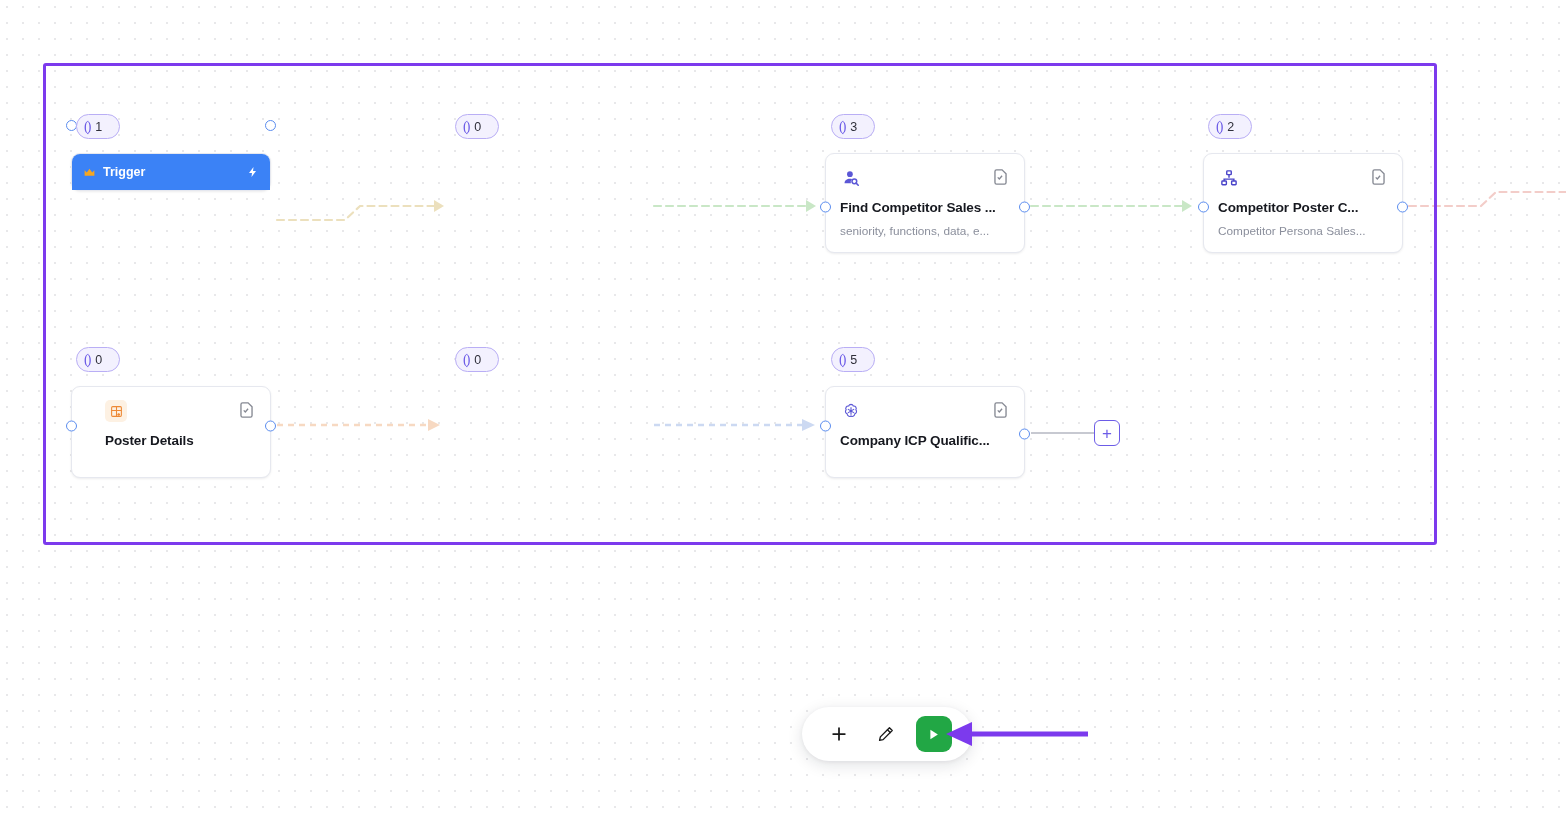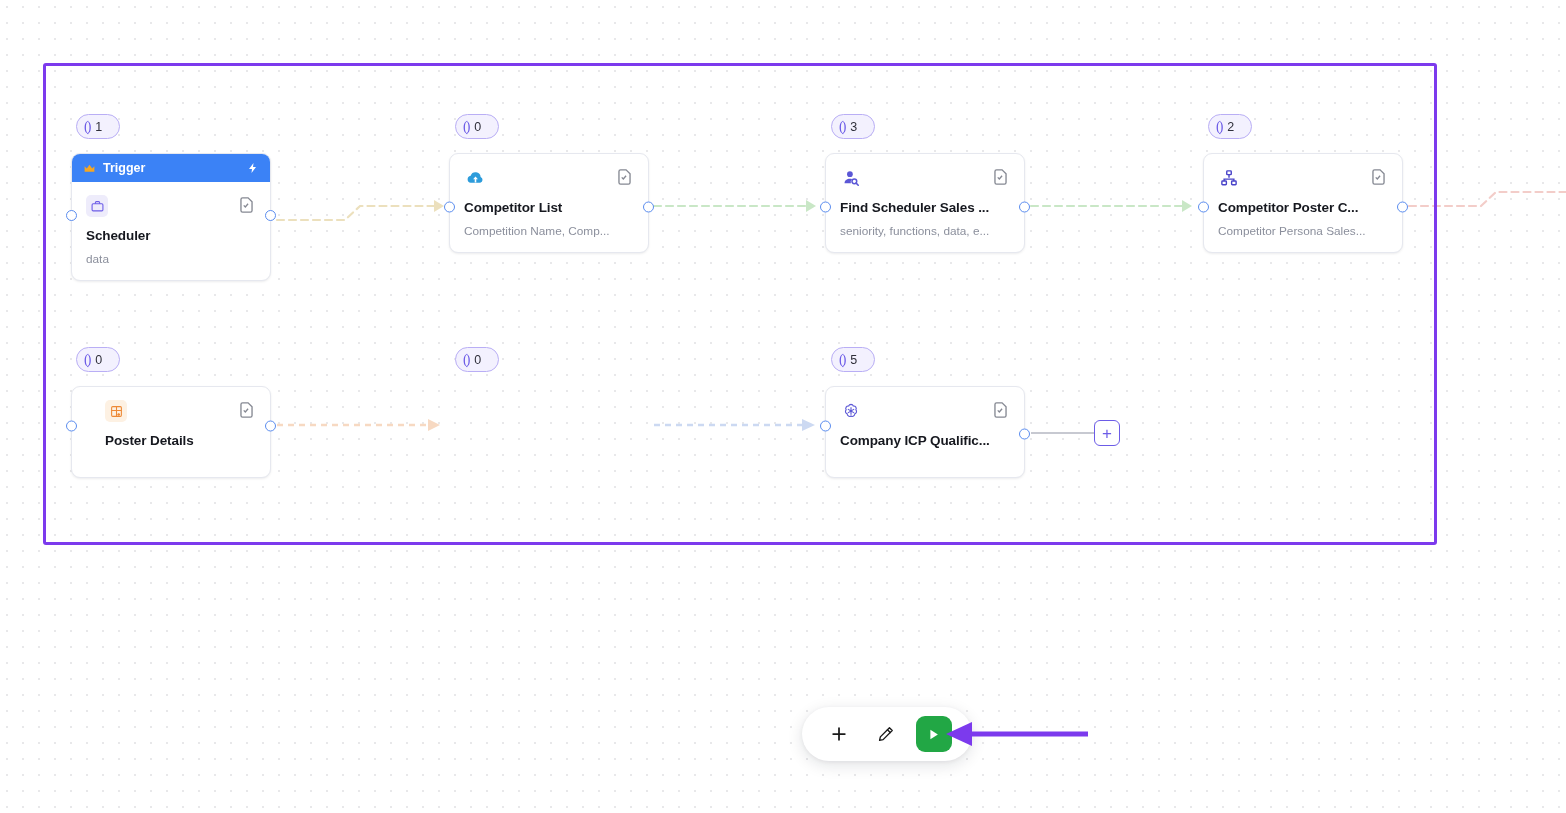--- a/index.html
+++ b/index.html
@@ -78,21 +78,21 @@
     border: 1px solid #e6e8ef;
     border-radius: 9px;
     box-shadow: 0 1px 3px rgba(16,24,40,0.05), 0 1px 2px rgba(16,24,40,0.03);
     z-index: 5;
     overflow: visible;
   }
   .node-body { padding: 13px 14px 14px 14px; position: relative; }
 
   
   .trigger-head {
-    height: 28px;
+    height: 36px;
     background: #3b82f6;
     border-radius: 8px 8px 0 0;
     display: flex;
     align-items: center;
     padding: 0 11px;
     gap: 7px;
   }
   .trigger-head .t-label {
     color: #ffffff;
     font-size: 12.5px;
@@ -243,66 +243,29 @@
   <div class="node" style="left:71px; top:153px;">
     <div class="trigger-head">
       <svg width="13" height="13" viewBox="0 0 24 24" fill="#f5a623">
         <path d="M3 8l4 4 5-7 5 7 4-4v10H3V8z"></path>
       </svg>
       <span class="t-label">Trigger</span>
       <svg width="12" height="14" viewBox="0 0 24 24" fill="#ffffff">
         <path d="M13 2L4 14h6l-1 8 9-12h-6l1-8z"></path>
       </svg>
     </div>
-    <div class="node-body">
-      <div class="row-top">
-        <div class="icon-tile tile-lav">
-          <svg width="13" height="13" viewBox="0 0 24 24" fill="none" stroke="#6c5ce7" stroke-width="2">
-            <rect x="2" y="7" width="20" height="13" rx="2"></rect>
-            <path d="M8 7V5a2 2 0 0 1 2-2h4a2 2 0 0 1 2 2v2"></path>
-          </svg>
-        </div>
-        <svg class="doc-icon" viewBox="0 0 24 24" fill="none" stroke="#6b6f7b" stroke-width="1.7">
-          <path d="M14 3H7a2 2 0 0 0-2 2v14a2 2 0 0 0 2 2h10a2 2 0 0 0 2-2V8l-5-5z"></path>
-          <path d="M8.5 12.5l2 2 3.5-4"></path>
-        </svg>
-      </div>
-      <div class="node-title">Scheduler</div>
-      <div class="node-sub">data</div>
-    </div>
     <div class="port left sch" style="bottom:59px;"></div>
     <div class="port right sch" style="bottom:59px;"></div>
   </div>
 
   <div class="badge" style="left:455px; top:114px;">
     <span class="brace">()</span>
     <span class="count">0</span>
   </div>
 
-  <div class="node" style="left:449px; top:153px;">
-    <div class="node-body">
-      <div class="row-top">
-        <div class="icon-tile tile-plain">
-          <svg width="19" height="19" viewBox="0 0 24 24" fill="#2d9cdb">
-            <path d="M18.5 10a6.5 6.5 0 0 0-12.6-1.6A4.6 4.6 0 0 0 6 17.5h12a4 4 0 0 0 .5-7.5z"></path>
-            <path d="M12 9.5l3 3.5h-6l3-3.5z" fill="#ffffff"></path>
-            <rect x="11" y="12" width="2" height="5" fill="#ffffff"></rect>
-          </svg>
-        </div>
-        <svg class="doc-icon" viewBox="0 0 24 24" fill="none" stroke="#6b6f7b" stroke-width="1.7">
-          <path d="M14 3H7a2 2 0 0 0-2 2v14a2 2 0 0 0 2 2h10a2 2 0 0 0 2-2V8l-5-5z"></path>
-          <path d="M8.5 12.5l2 2 3.5-4"></path>
-        </svg>
-      </div>
-      <div class="node-title">Competitor List</div>
-      <div class="node-sub">Competition Name, Comp...</div>
-    </div>
-    <div class="port left" style="top:53px;"></div>
-    <div class="port right" style="top:53px;"></div>
-  </div>
 
   <div class="badge" style="left:831px; top:114px;">
     <span class="brace">()</span>
     <span class="count">3</span>
   </div>
 
   <div class="node" style="left:825px; top:153px;">
     <div class="node-body">
       <div class="row-top">
         <div class="icon-tile tile-plain">
@@ -311,21 +274,21 @@
             <path d="M3.2 18c0-3.4 3-5.6 6.8-5.6 1 0 2 .16 2.9.45A4.6 4.6 0 0 0 11 16c0 .75.17 1.45.48 2.07H3.2V18z"></path>
             <circle cx="15.6" cy="15.6" r="3" fill="none" stroke="#5b57d6" stroke-width="1.9"></circle>
             <path d="M17.9 17.9l2.6 2.6" stroke="#5b57d6" stroke-width="2" stroke-linecap="round"></path>
           </svg>
         </div>
         <svg class="doc-icon" viewBox="0 0 24 24" fill="none" stroke="#6b6f7b" stroke-width="1.7">
           <path d="M14 3H7a2 2 0 0 0-2 2v14a2 2 0 0 0 2 2h10a2 2 0 0 0 2-2V8l-5-5z"></path>
           <path d="M8.5 12.5l2 2 3.5-4"></path>
         </svg>
       </div>
-      <div class="node-title">Find Scheduler Sales ...</div>
+      <div class="node-title">Find Competitor Sales ...</div>
       <div class="node-sub">seniority, functions, data, e...</div>
     </div>
     <div class="port left" style="top:53px;"></div>
     <div class="port right" style="top:53px;"></div>
   </div>
 
   <div class="badge" style="left:1208px; top:114px;">
     <span class="brace">()</span>
     <span class="count">2</span>
   </div>

